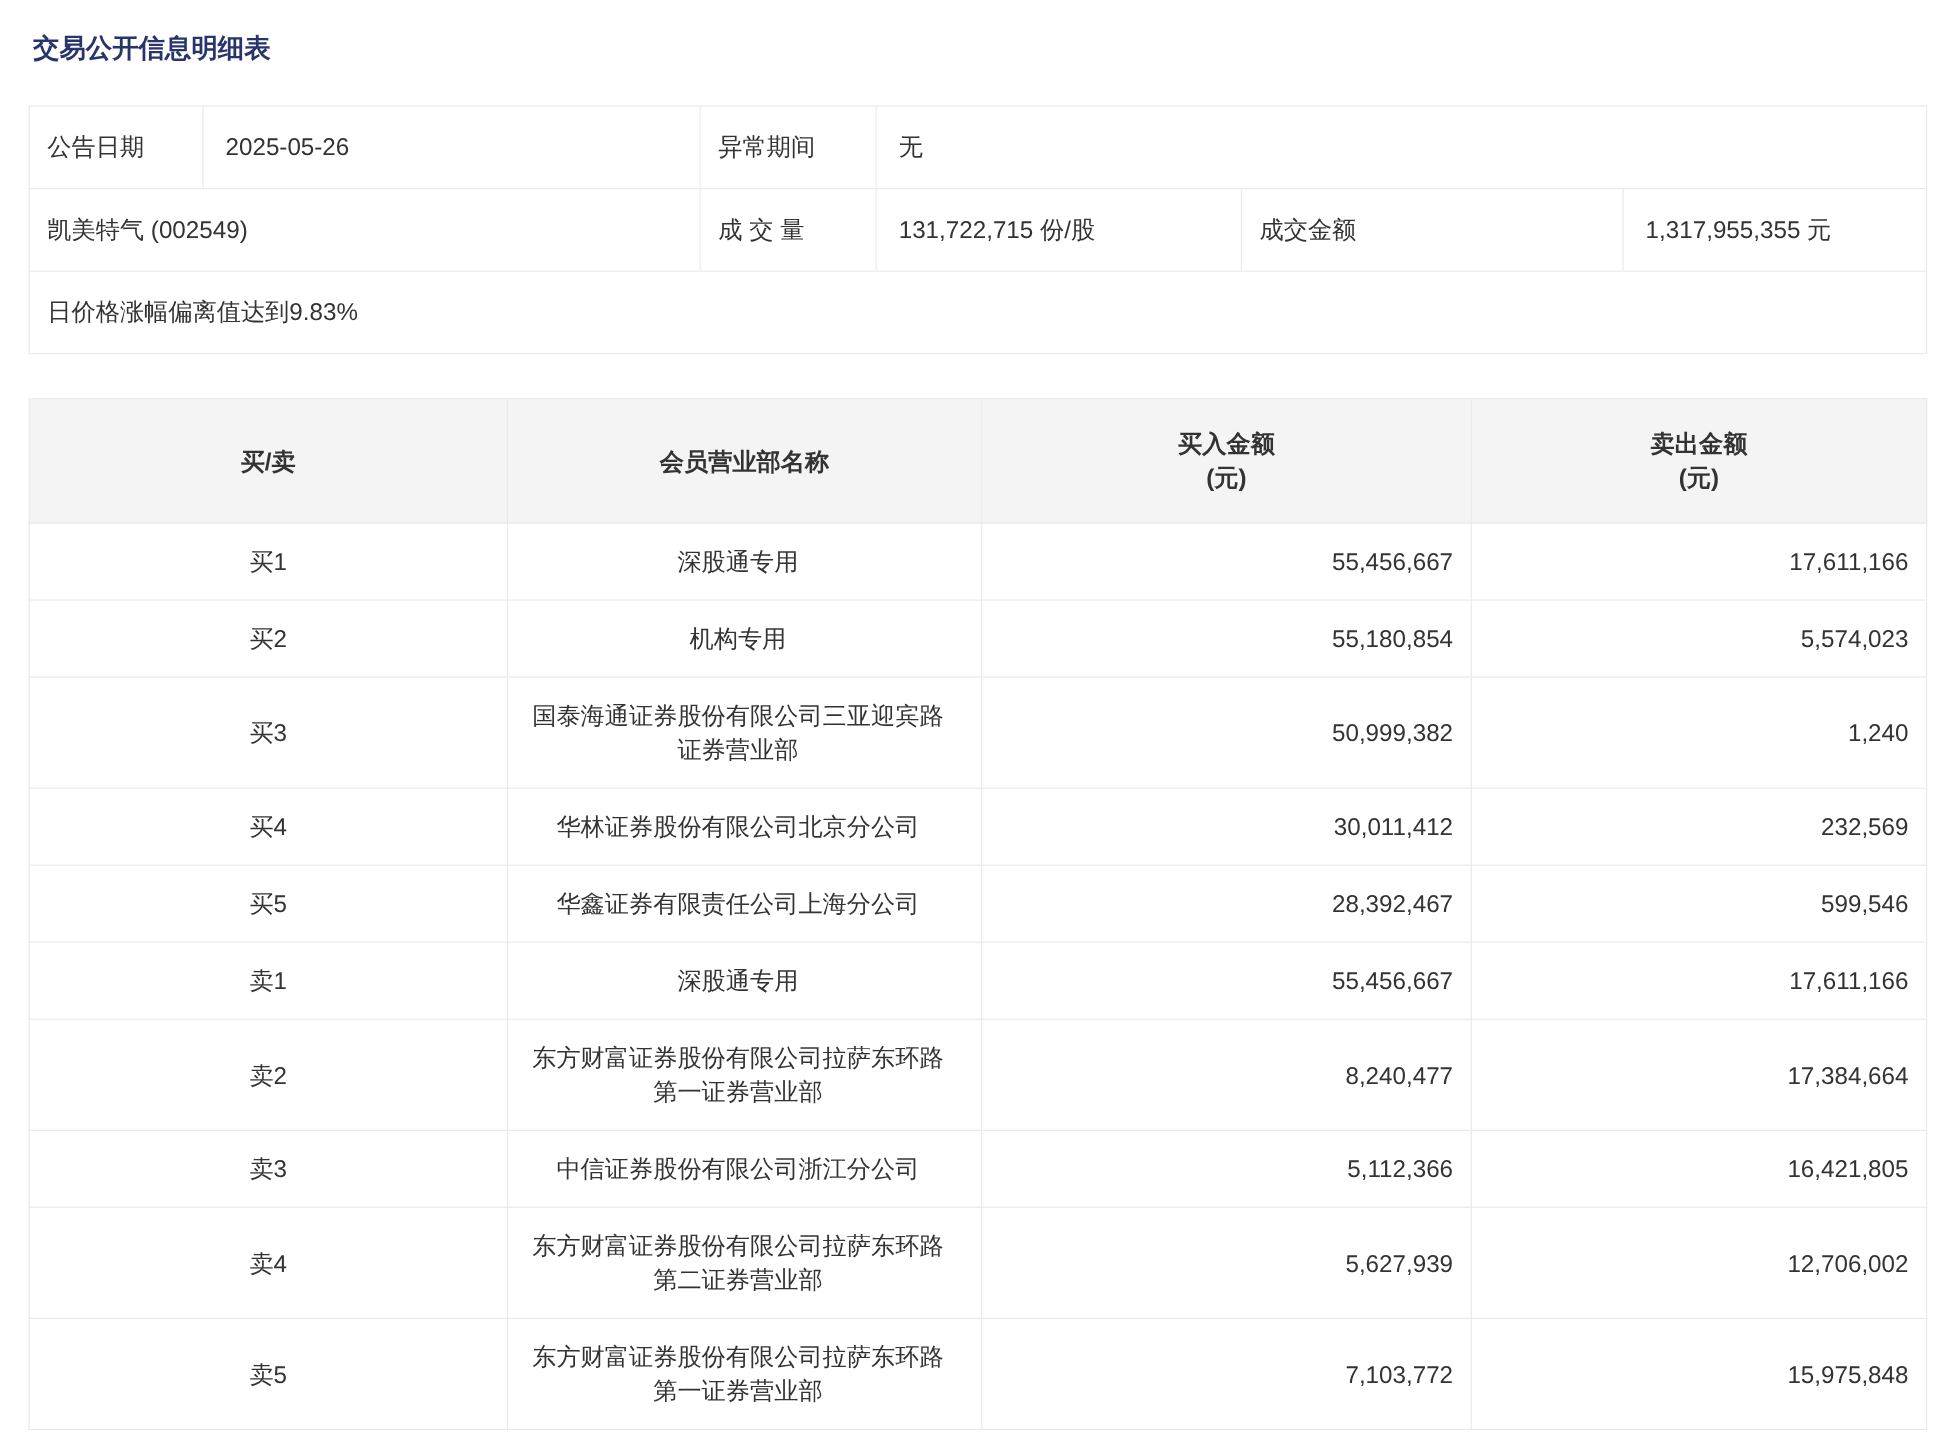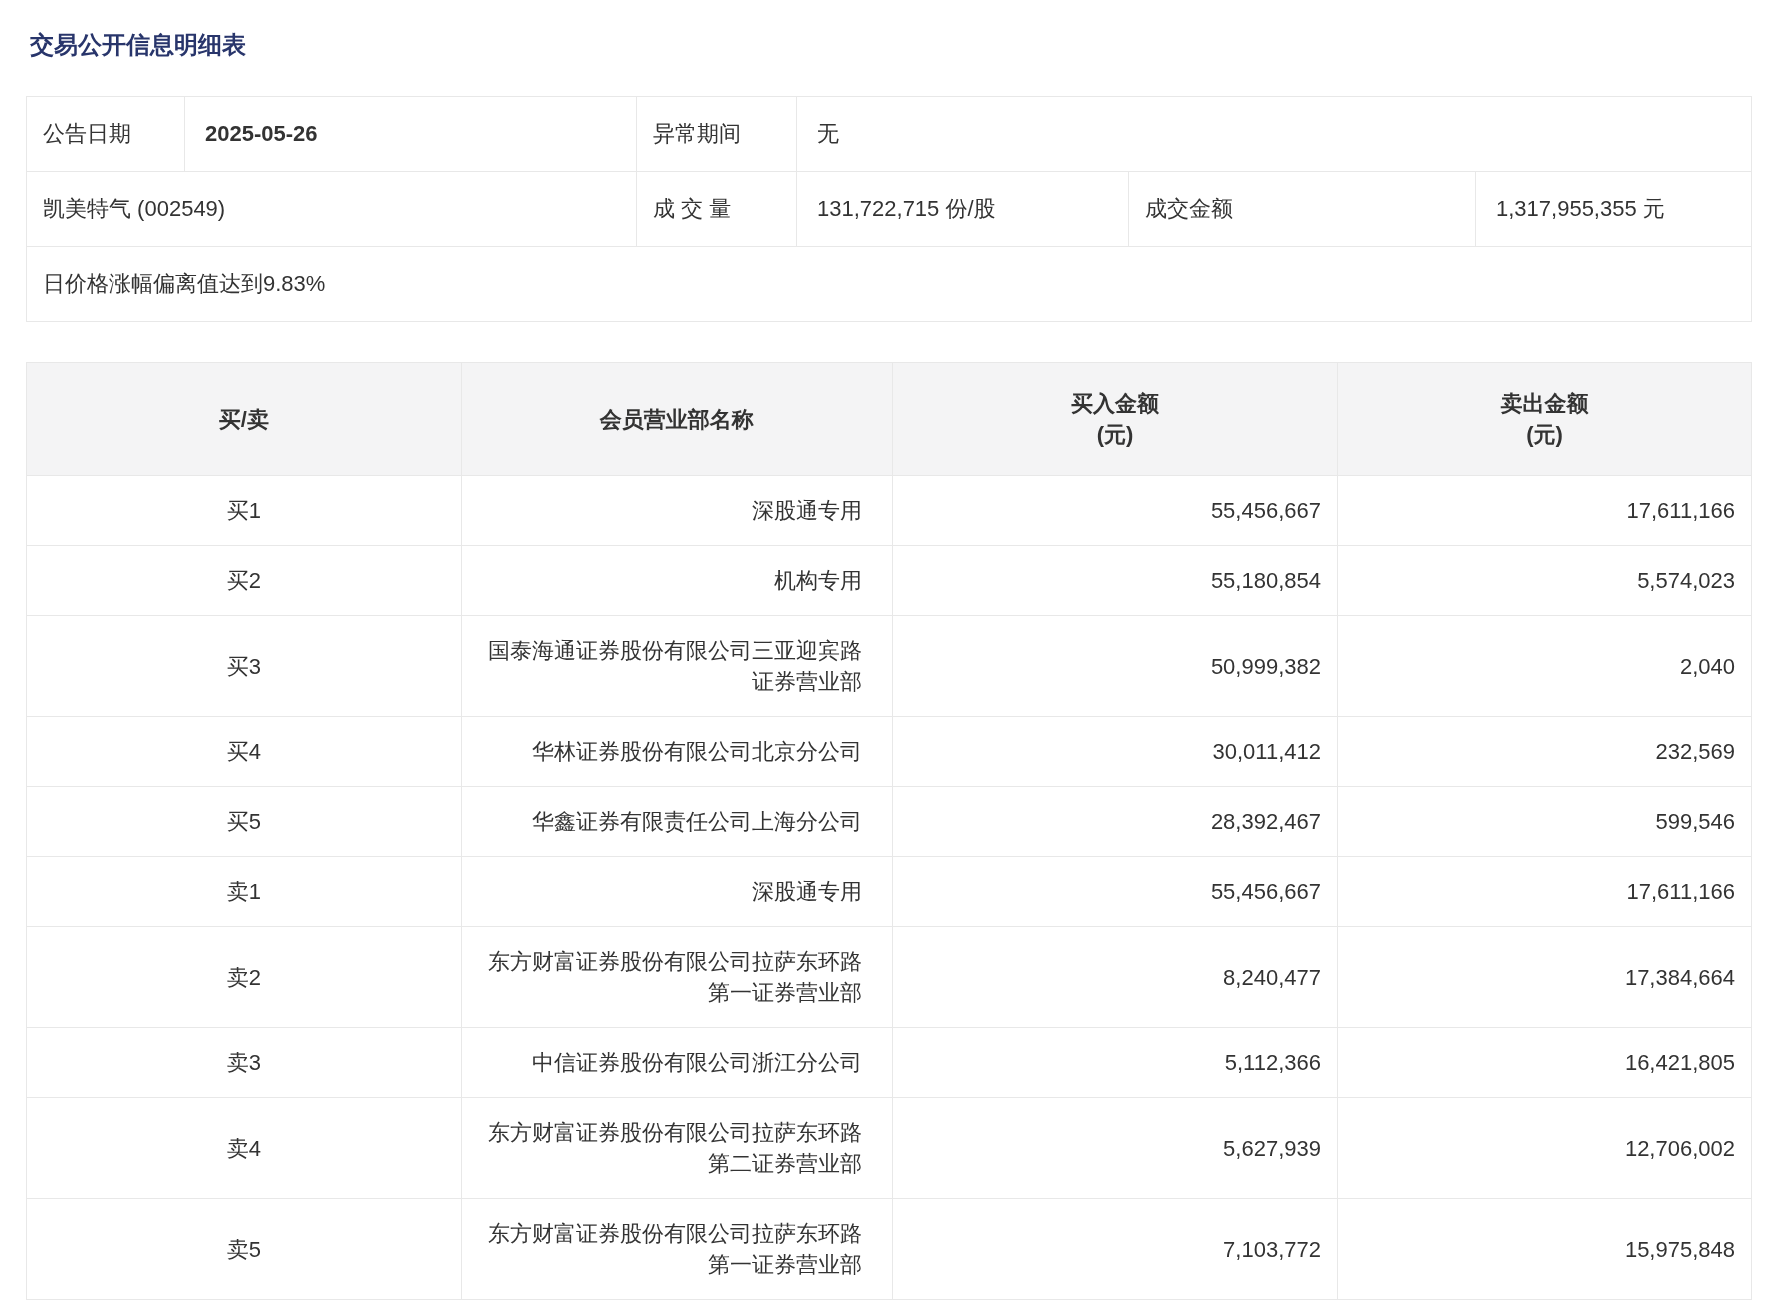--- a/index.html
+++ b/index.html
@@ -39,21 +39,21 @@
     align-items: center;
     padding: 0 16px;
     height: 74px;
     font-size: 22px;
     border-right: 1px solid #e8e8e8;
     white-space: nowrap;
   }
   .icell.last { border-right: none; flex: 1 1 auto; }
   .icell.val { padding-left: 20px; }
   .w-a { width: 158px; }
-  .w-b { width: 452px; font-weight: bold; }
+  .w-b { width: 452px; }
   .w-c { width: 160px; }
   .w-e { width: 610px; }
   .w-f { width: 332px; }
   .w-g { width: 347px; }
 
   
   table.trade-table {
     margin-top: 40px;
     width: 100%;
     border-collapse: collapse;
@@ -72,21 +72,21 @@
     font-weight: bold;
     text-align: center;
     padding: 25px 0;
   }
   .trade-table td { padding: 19px 0; }
   .col-side  { width: 25.2%; }
   .col-name  { width: 25.0%; }
   .col-buy   { width: 25.8%; }
   .col-sell  { width: 24.0%; }
   td.cell-side { text-align: center; }
-  td.cell-name { text-align: right; padding-left: 18px; padding-right: 30px; }
+  td.cell-name { text-align: center; padding-left: 18px; padding-right: 30px; }
   td.cell-buy, td.cell-sell { text-align: right; padding-right: 16px; }
 </style>
 </head>
 <body>
 
 <div class="page">
 
   <h1 class="page-title">交易公开信息明细表</h1>
 
   <div class="info-table">
@@ -135,21 +135,21 @@
     <td class="cell-side">买2</td>
     <td class="cell-name">机构专用</td>
     <td class="cell-buy">55,180,854</td>
     <td class="cell-sell">5,574,023</td>
   </tr>
 
   <tr>
     <td class="cell-side">买3</td>
     <td class="cell-name">国泰海通证券股份有限公司三亚迎宾路证券营业部</td>
     <td class="cell-buy">50,999,382</td>
-    <td class="cell-sell">2,040</td>
+    <td class="cell-sell">1,240</td>
   </tr>
 
   <tr>
     <td class="cell-side">买4</td>
     <td class="cell-name">华林证券股份有限公司北京分公司</td>
     <td class="cell-buy">30,011,412</td>
     <td class="cell-sell">232,569</td>
   </tr>
 
   <tr>

